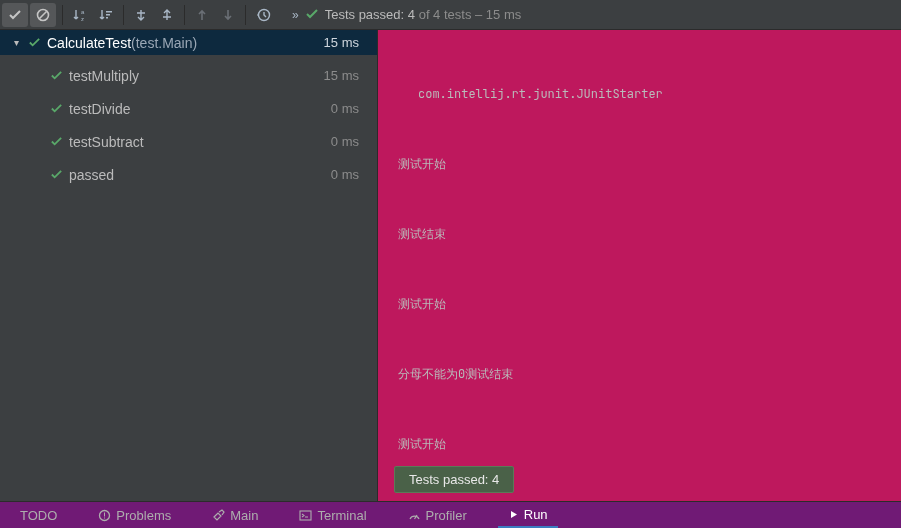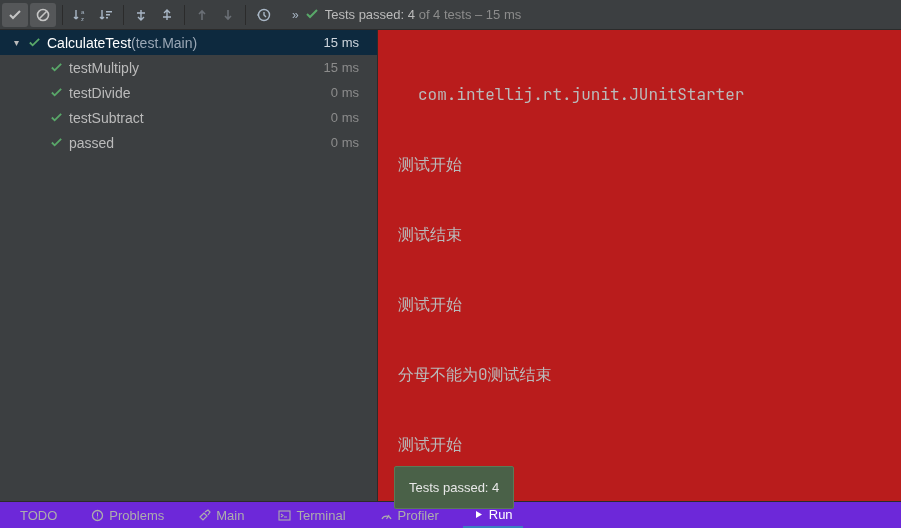--- a/index.html
+++ b/index.html
@@ -50,56 +50,56 @@
   }
   .tree-row.selected { background:#0d293e; color:#ffffff; }
   .tree-row .expander { width:14px; color:#bbbbbb; font-size:10px; }
   .tree-row .tick { color:#59a869; margin-right:6px; font-weight:bold; }
   .tree-row .name { flex:0 0 auto; }
   .tree-row .qualifier { color:#7d8a99; margin-left:0; }
   .tree-row.selected .qualifier { color:#9aa7b5; }
   .tree-row .spacer { flex:1; }
   .tree-row .duration { color:#8c8c8c; font-size:13px;text-align:right; }
   .tree-row.selected .duration { color:#cfd6dd; }
-  .tree-child { padding-left:50px; }
+  .tree-child { padding-left:50px;margin-top:8px; }
   
   .console {
-    flex:1; background:#b91c1c; color:#bababa;
+    flex:1; background:#be185d; color:#bababa;
     font-family: "JetBrains Mono","Consolas",monospace;
-    font-size:16px; line-height:35px;
+    font-size:12px; line-height:35px;
     padding: 12px 0 0 20px;
     overflow:hidden;
     position:relative;
     white-space:pre;
   }
   .console .top-line { padding-left:20px; letter-spacing:0; }
   
   .tooltip {
     position:absolute;
     left:394px; top:466px;
     background:#4a6148;
     border:1px solid #5b7a57;
     color:#e8e8e8;
-    padding:14px 14px;
+    padding:6px 14px;
     font-size:13px;
     font-family:"Segoe UI",Arial,sans-serif;
     border-radius:2px;
     line-height:1;
     white-space:nowrap;
     z-index:10;
     text-align:center;
   }
   
   .bottom-bar {
     height:27px;
     border-top:1px solid #2b2b2b;
-    background:#6d28d9;
+    background:#701a75;
     display:flex; align-items:center;
     padding-left:10px;
-    gap:14px;
+    gap:21px;
   }
   .bb-item {
     display:flex; align-items:center; gap:5px;
     padding:0 10px; height:100%;
     color:#adadad; font-size:13px;
     cursor:pointer;
   }
   .bb-item.active { color:#ffffff; border-bottom:2px solid #3b7dc1; }
   .bb-icon { display:inline-flex; }
   svg { display:block; }

